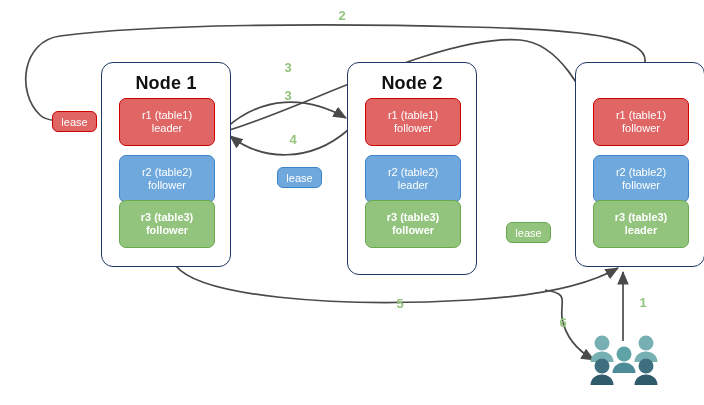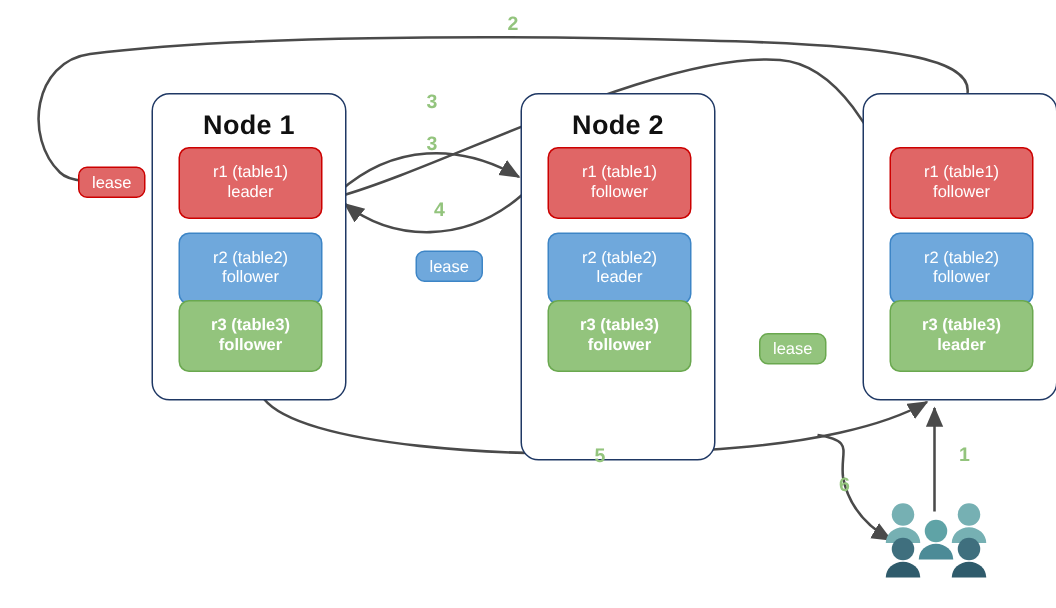--- a/index.html
+++ b/index.html
@@ -69,21 +69,21 @@
     <div class="rep blue r2">
       <span>r2 (table2)</span>
       <span>follower</span>
     </div>
     <div class="rep green r3">
       <span>r3 (table3)</span>
       <span>follower</span>
     </div>
   </div>
 
-  <div class="node" style="left:347px;top:62px;width:130px;height:245px;">
+  <div class="node" style="left:347px;top:62px;width:130px;height:213px;">
     <div class="node-title">Node 2</div>
     <div class="rep red r1">
       <span>r1 (table1)</span>
       <span>follower</span>
     </div>
     <div class="rep blue r2">
       <span>r2 (table2)</span>
       <span>leader</span>
     </div>
     <div class="rep green r3">

